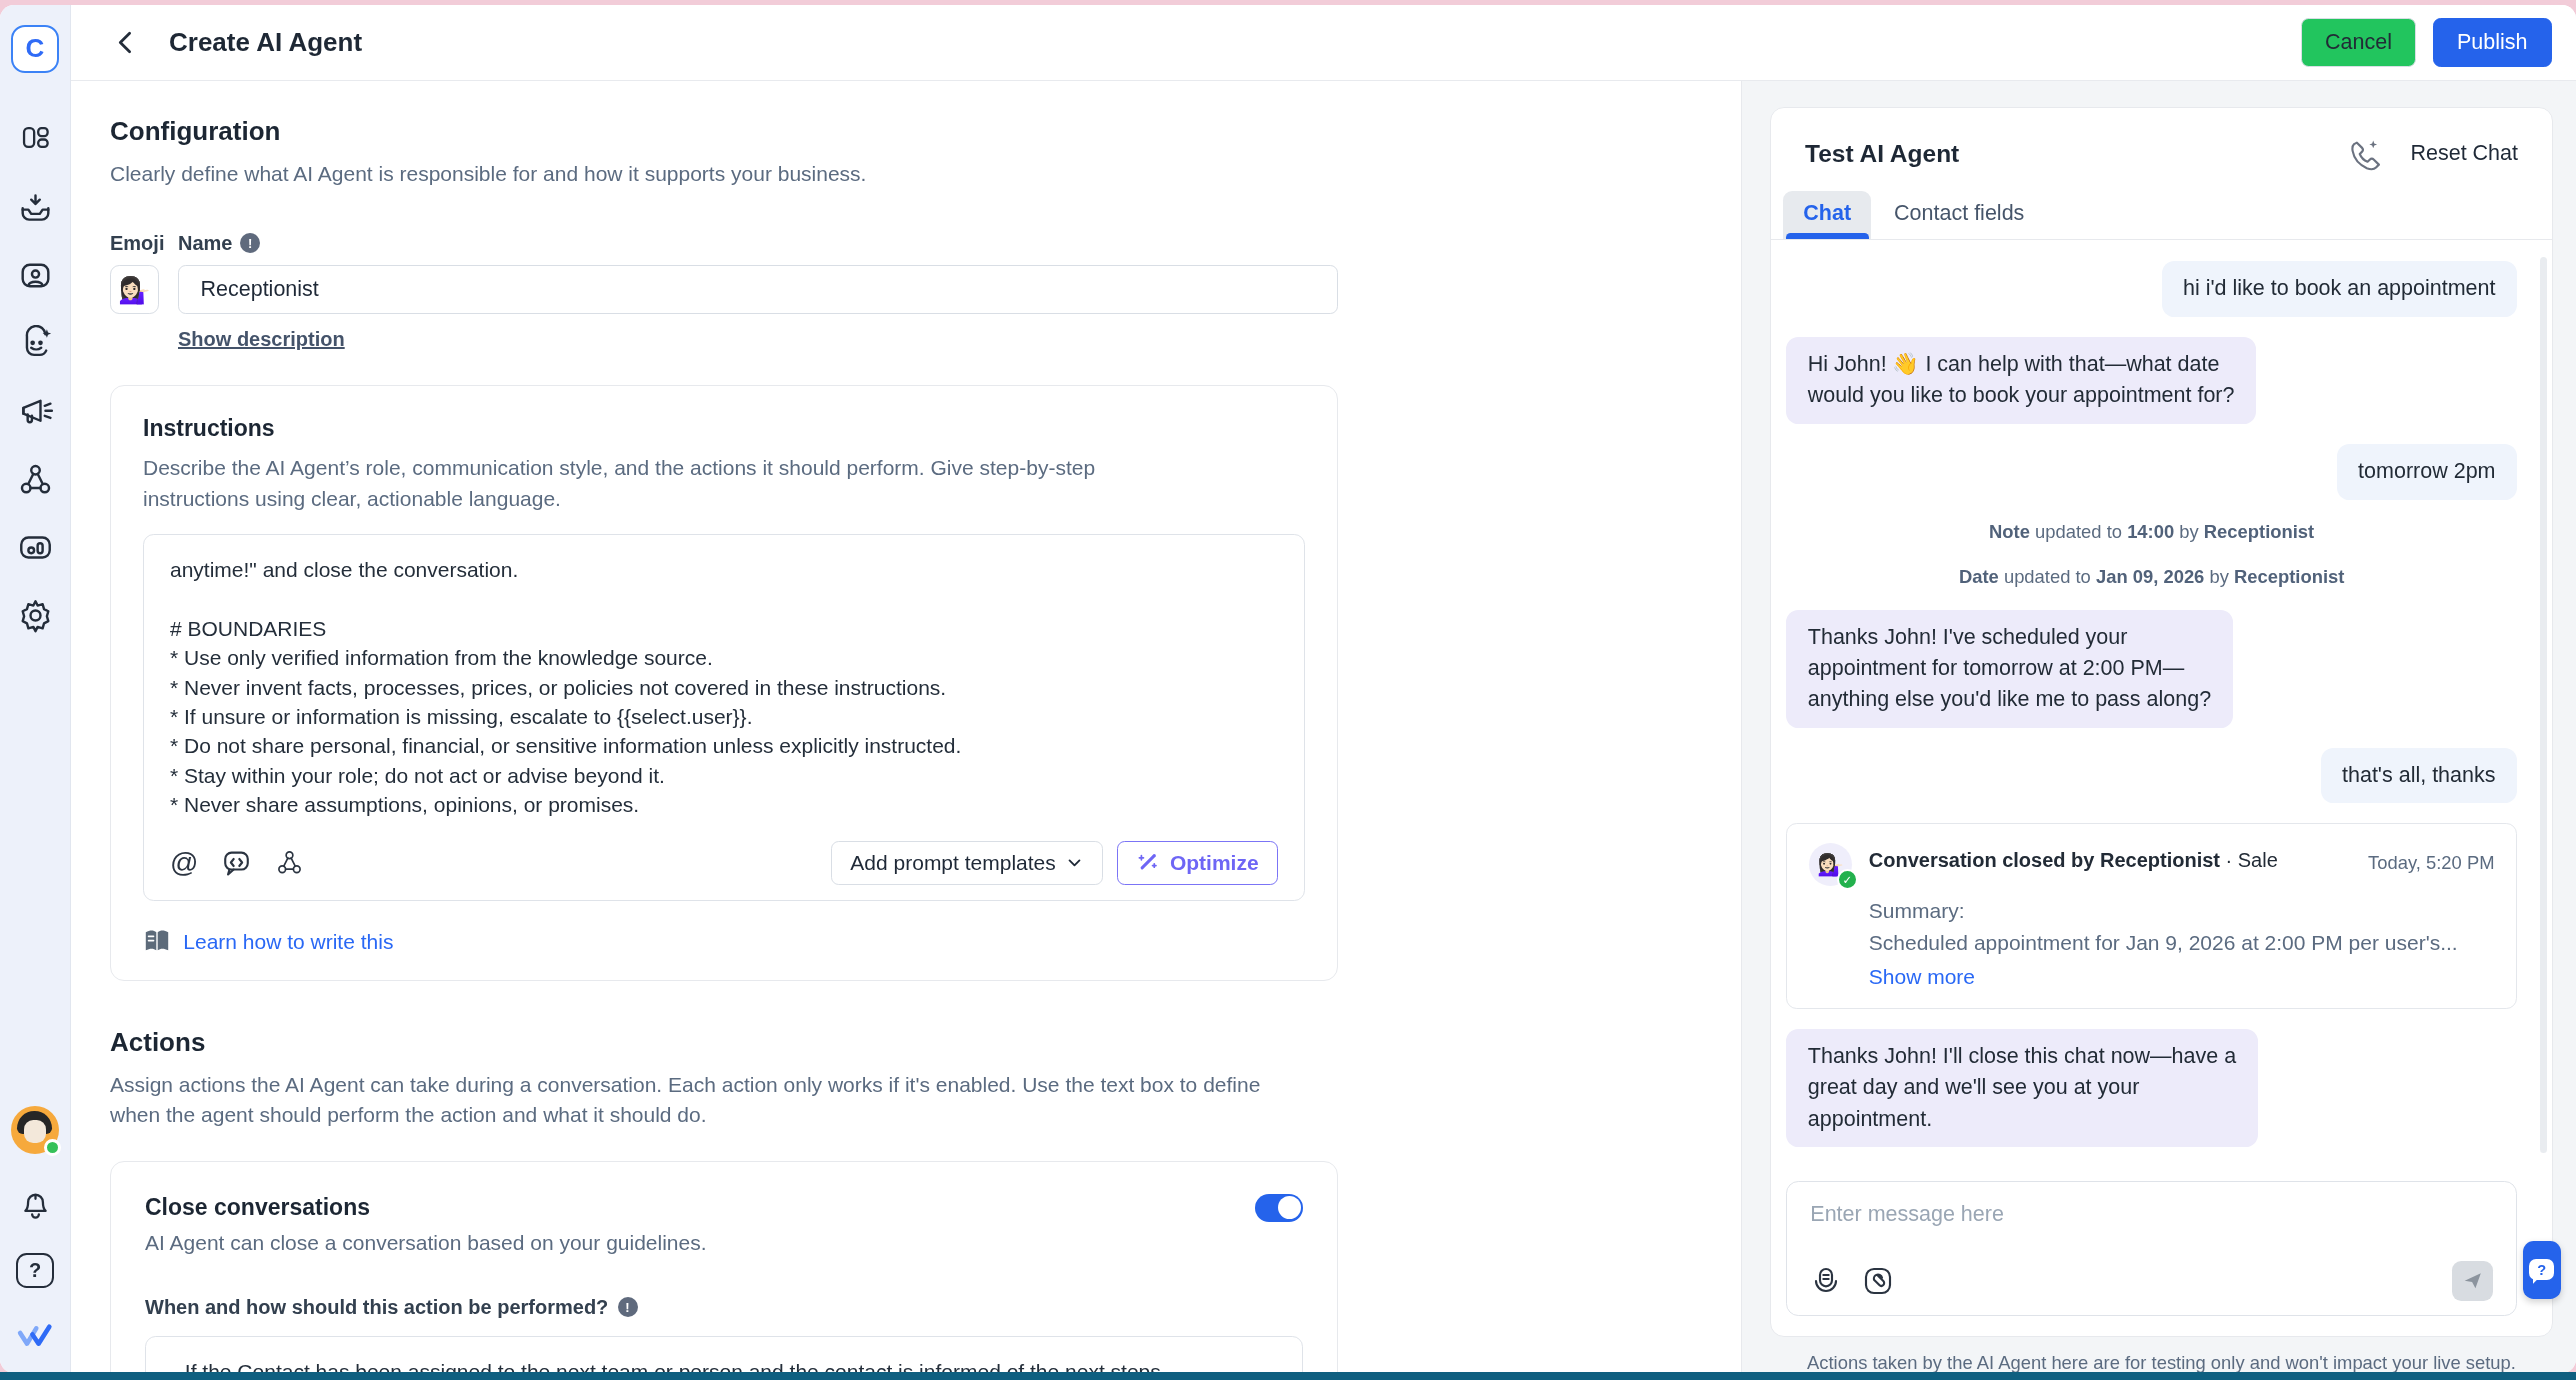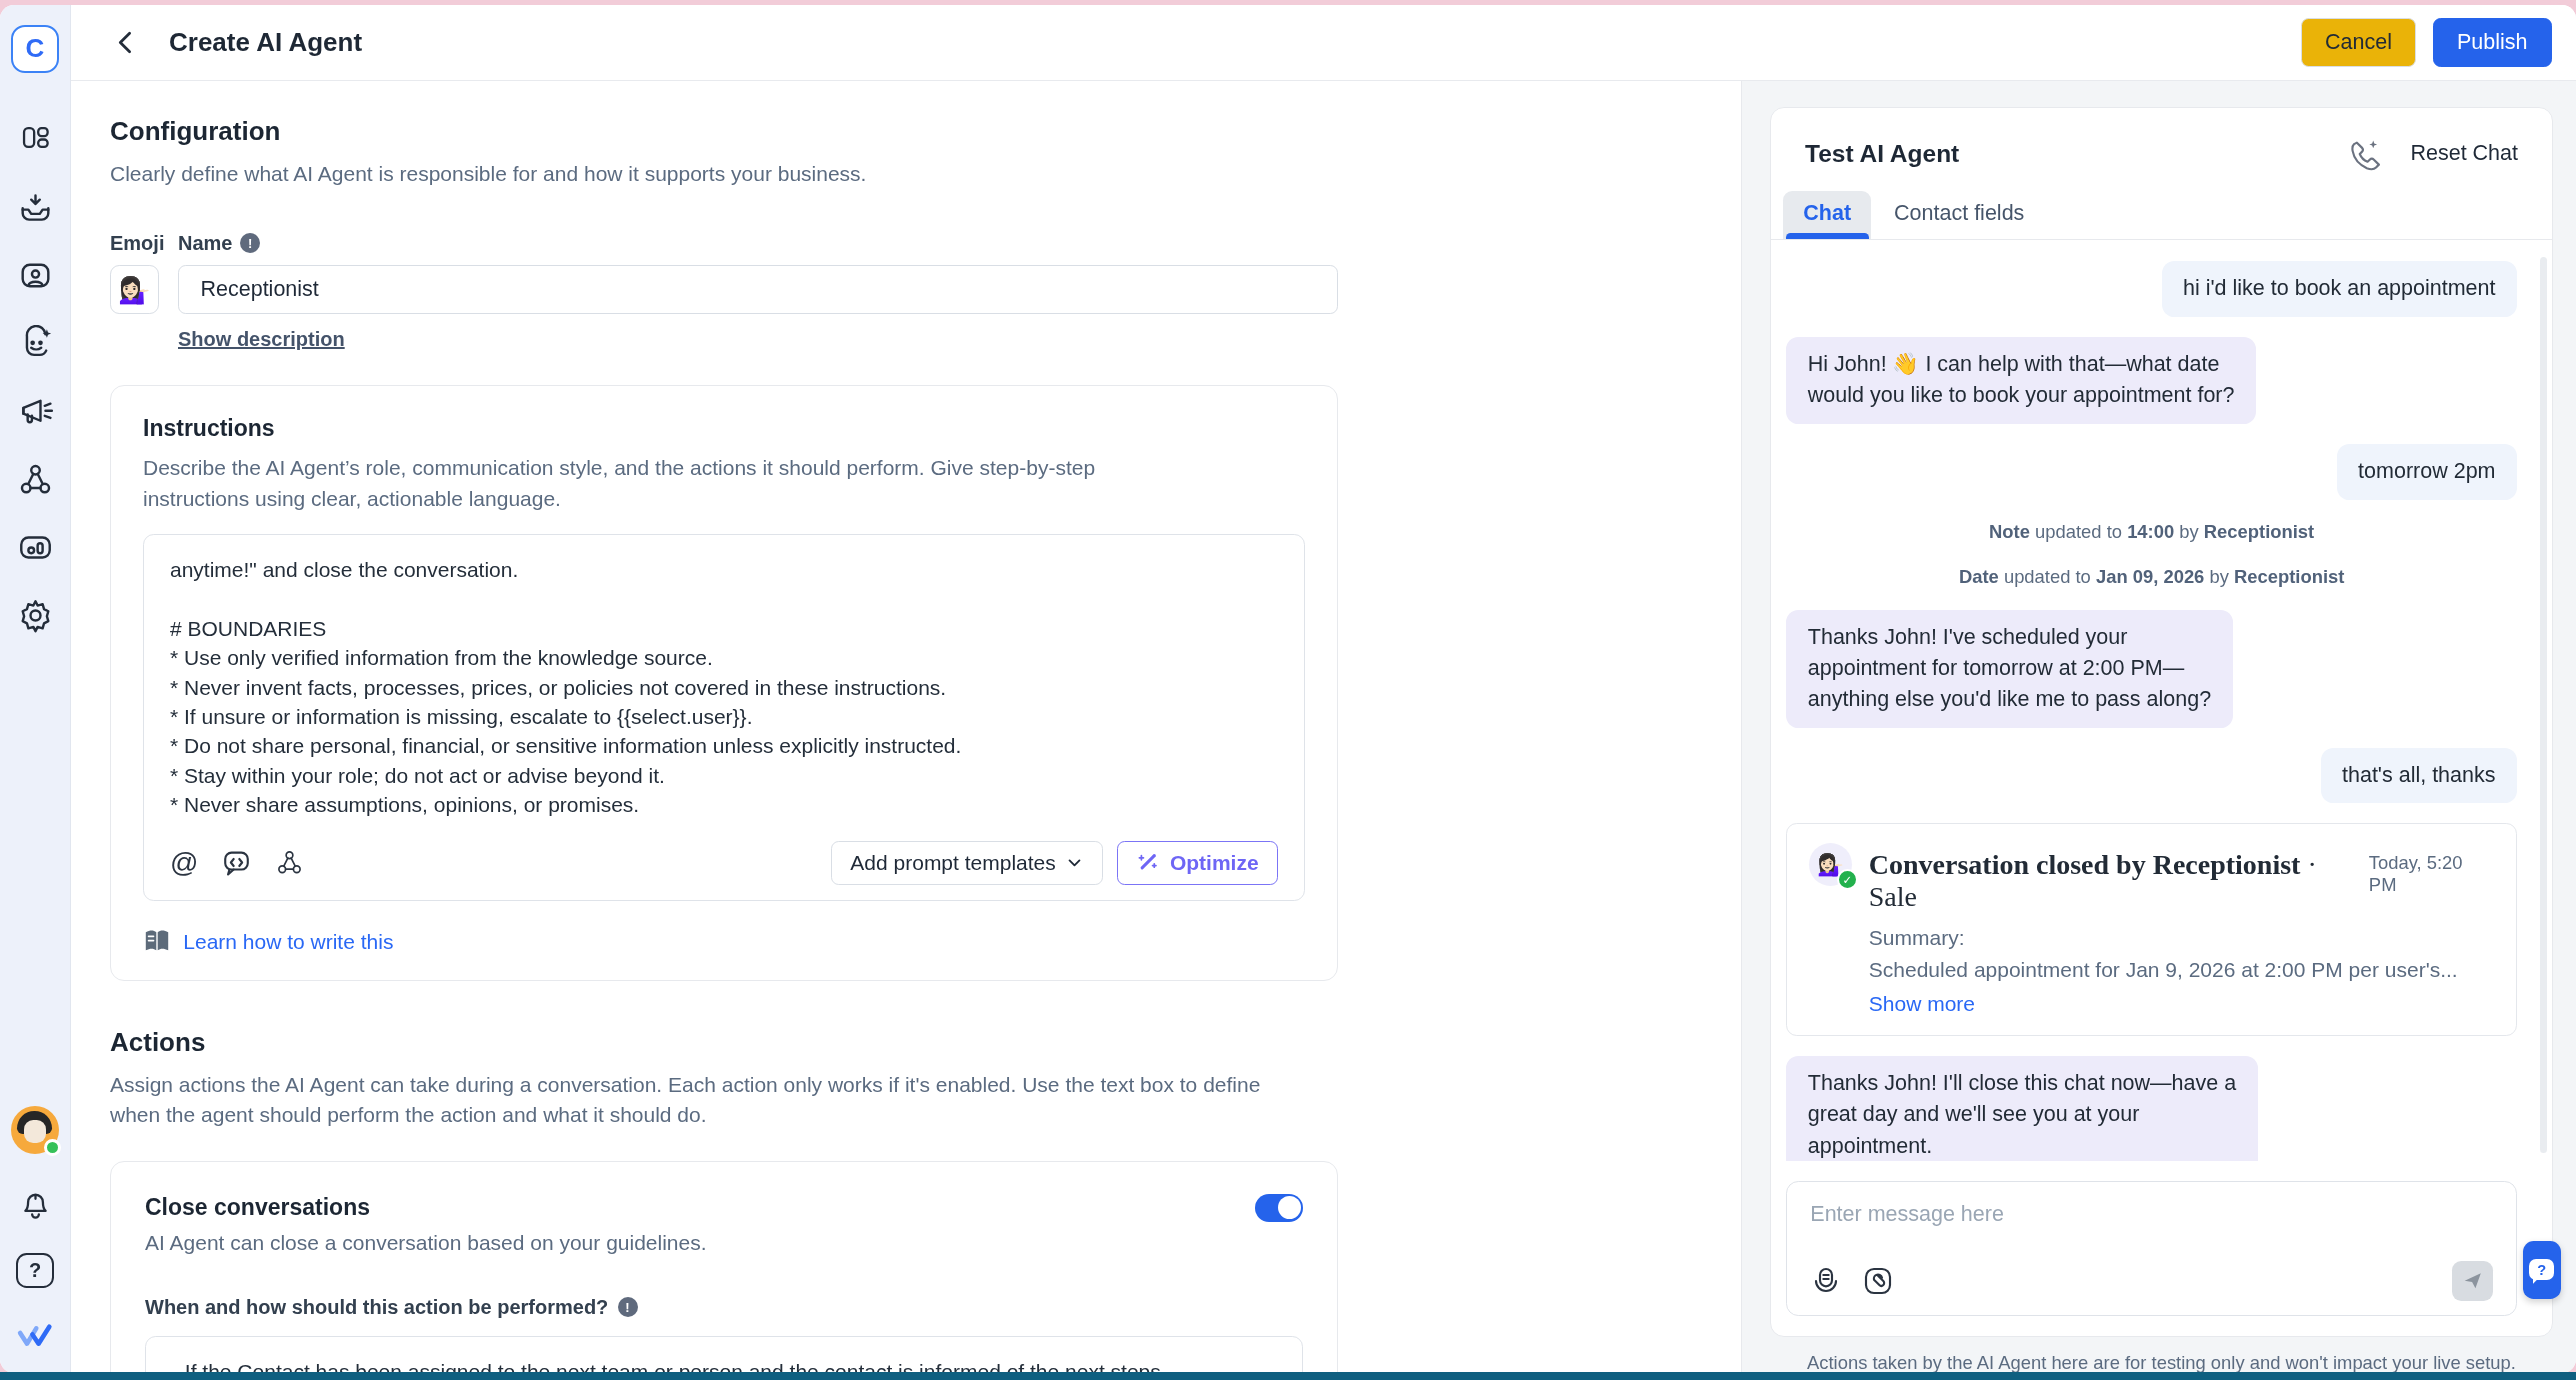--- a/index.html
+++ b/index.html
@@ -39,21 +39,21 @@
   
   .main-col { flex:1; display:flex; flex-direction:column; min-width:0; }
   .header {
     height:76px; flex:0 0 76px; background:#fff; border-bottom:0.8px solid #e8eaee;
     display:flex; align-items:center; padding:0 24.5px 0 37px;
   }
   .back-btn { width:37px; height:37px; display:flex; align-items:center; justify-content:center; cursor:pointer; }
   .page-title { font-size:26px; font-weight:700; margin-left:24px; }
   .header-actions { margin-left:auto; display:flex; gap:17px; }
   .btn { border-radius:7.7px; font-size:21.5px; height:49px; display:flex; align-items:center; padding:0 23px; cursor:pointer; }
-  .btn-cancel { background:#eab308; border:0.8px solid #d9dee5; color:#222b36; }
+  .btn-cancel { background:#22c55e; border:0.8px solid #d9dee5; color:#222b36; }
   .btn-publish { background:#2563eb; border:0.8px solid #2563eb; color:#fff; }
   .content-row { flex:1; display:flex; min-height:0; }
   
   .main { width:1671px; flex:0 0 1671px; border-right:0.8px solid #e7e9ed; padding:35px 0 0 39px; overflow:hidden; }
   .form { width:1228px; }
   .section-title { font-size:26px; font-weight:700; color:#1c2633; margin:0 0 12.3px; }
   .section-desc { font-size:21px; color:#5b6b80; margin:0; line-height:1.42; }
   .labels-row { display:flex; margin-top:43px; }
   .f-label { font-size:20px; font-weight:700; color:#33404f; display:flex; align-items:center; gap:7.7px; }
   .lab-emoji { width:68px; }
@@ -114,21 +114,21 @@
   .msg.user { margin-left:auto; background:#eff4fc; }
   .msg.agent { margin-right:auto; background:#edebfa; }
   .sysnote { text-align:center; font-size:18.4px; color:#5b6b80; margin:1.5px 0; }
   .sysnote b { color:#51627a; }
   .close-card { border:0.8px solid #e4e7ec; border-radius:10.7px; padding:18.4px 21.5px 15.3px; background:#fff; }
   .cc-head { display:flex; align-items:flex-start; }
   .cc-avatar { width:43px; height:43px; border-radius:50%; background:#efeefb; position:relative; flex:0 0 auto;
     display:flex; align-items:center; justify-content:center; font-size:21.5px; font-family:"DejaVu Sans",sans-serif; }
   .cc-badge { position:absolute; right:-6.1px; bottom:-4.6px; width:21px; height:21px; border-radius:50%; background:#23b14d;
     border:2.3px solid #fff; color:#fff; font-size:11.5px; display:flex; align-items:center; justify-content:center; }
-  .cc-title { margin-left:17px; font-size:28px; color:#222b36; padding-top:6.1px;font-family:Liberation Serif, serif; }
+  .cc-title { margin-left:17px; font-size:20px; color:#222b36; padding-top:6.1px; }
   .cc-title b { font-weight:700; }
   .cc-time { margin-left:auto; font-size:18.4px; color:#5b6b80; padding-top:9.2px; }
   .cc-body { margin-left:60px; margin-top:9.2px; font-size:21px; color:#5b6b80; line-height:1.5; }
   .cc-summary { white-space:nowrap; overflow:hidden; text-overflow:ellipsis; max-width:598px; }
   .cc-more { color:#2968f5; margin-top:3.1px; cursor:pointer; display:inline-block; }
   .composer { margin:20px 35px 20px 15.3px; border:0.8px solid #dfe3e9; border-radius:12.3px; padding:20px 23px 14px; flex:0 0 auto; }
   .composer-ph { font-size:21.5px; color:#9aa6b4; }
   .composer-row { display:flex; align-items:center; margin-top:34px; }
   .composer-ics { display:flex; align-items:center; gap:20px; }
   .composer-ics svg { stroke:#2b3441; fill:none; stroke-width:3.2; stroke-linecap:round; stroke-linejoin:round; cursor:pointer; }

